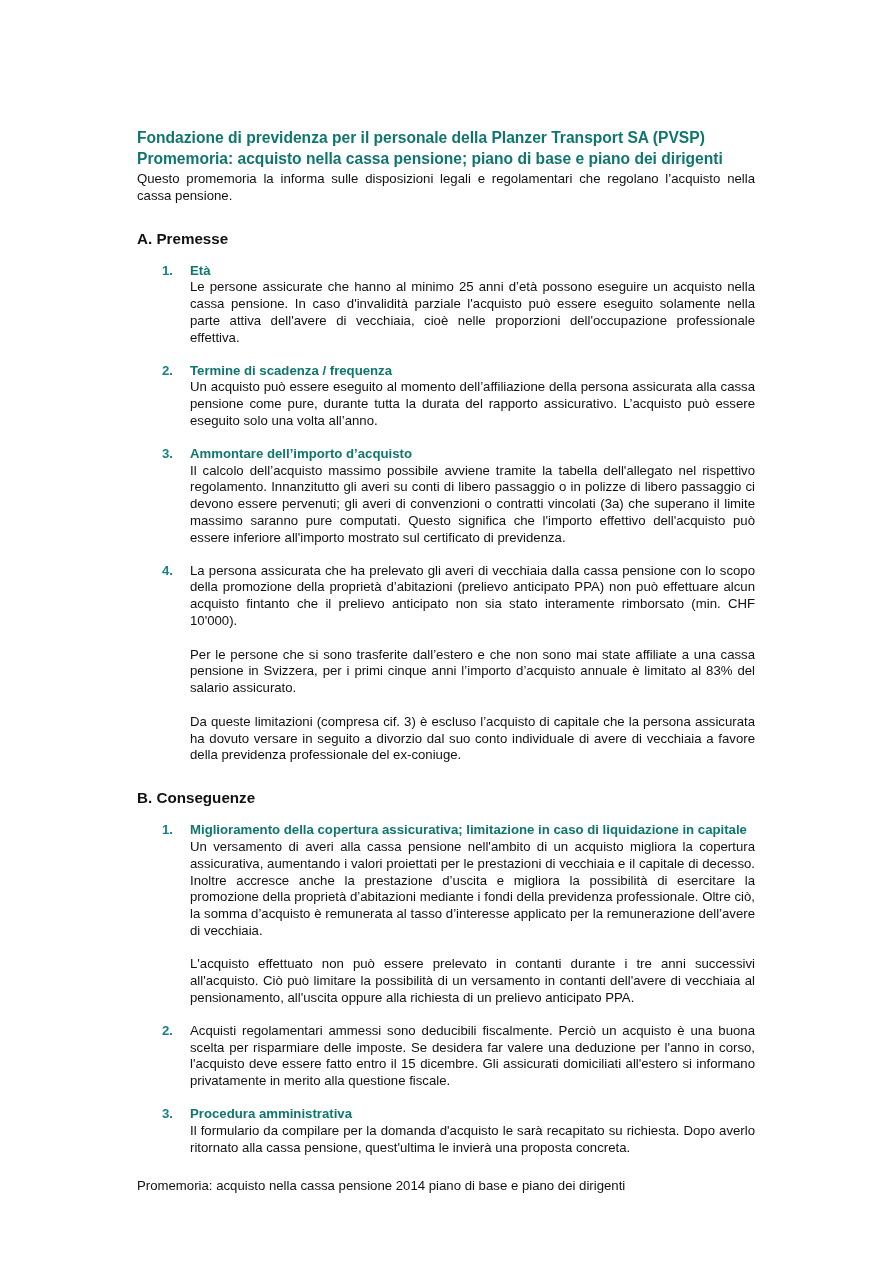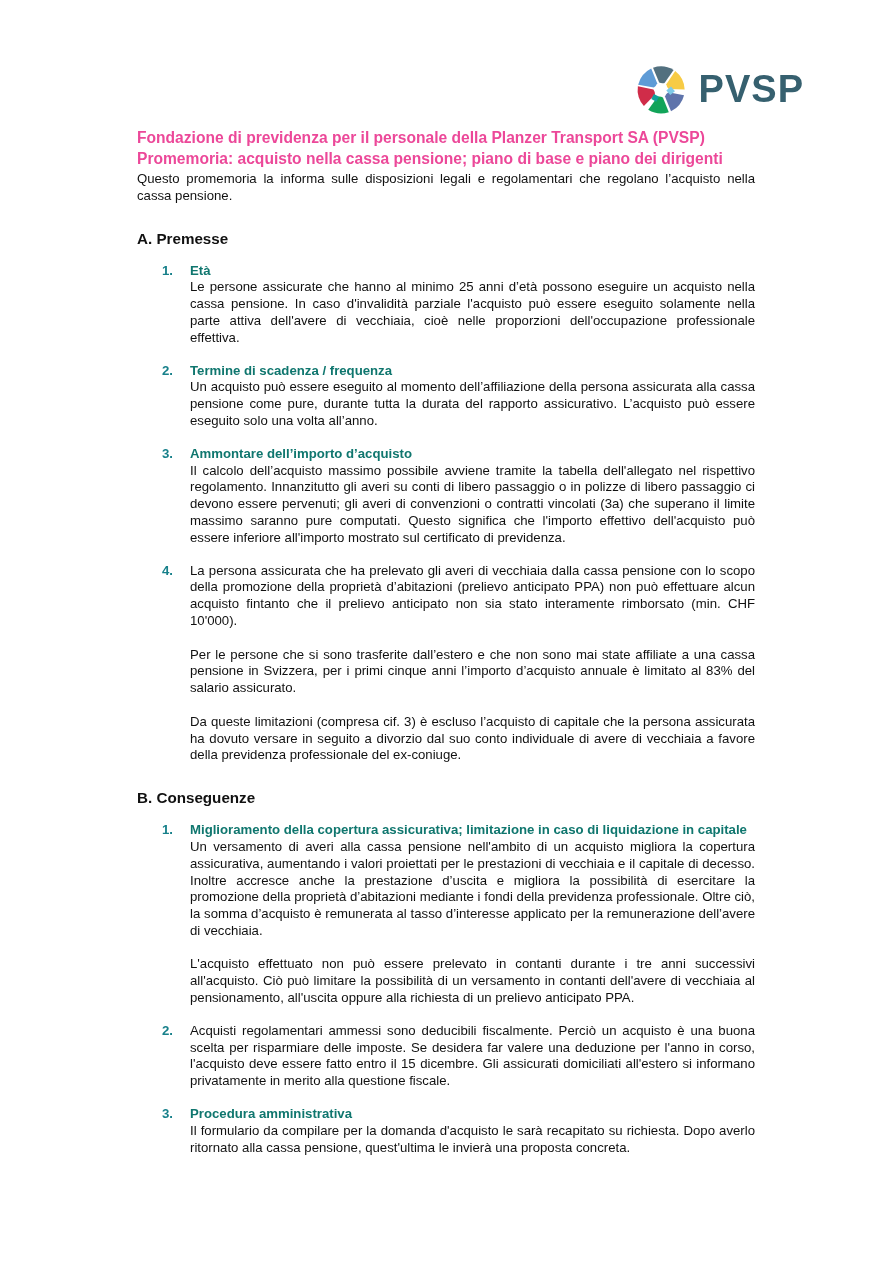--- a/index.html
+++ b/index.html
@@ -36,21 +36,21 @@
     color: #36606F;
     line-height: 1;
   }
   .content {
     position: absolute;
     top: 127px;
     left: 137px;
     width: 618px;
   }
   .doc-title, .doc-subtitle {
-    color: #ec4899;
+    color: #0f766e;
     font-size: 15.6px;
     font-weight: bold;
     line-height: 21px;
   }
   .intro {
     margin-top: 2px;
     text-align: justify;
   }
   .section-heading {
     font-size: 15.2px;
@@ -85,37 +85,20 @@
   .footer-line {
     margin-top: 22px;
     text-align: left;
   }
 </style>
 </head>
 <body>
 
 <div class="page">
 
-  <div class="logo">
-    <span class="logo-icon">
-      <svg width="54" height="58" viewBox="0 0 60 64">
-        <g transform="translate(29,33)">
-          <path d="M -3,-8 L -11.5,-23.5 Q 0,-28.8 11.5,-23.5 L 3,-8 Q 0,-6.9 -3,-8 Z" fill="#52707F" transform="rotate(6)"></path>
-          <path d="M -3,-8 L -11.5,-23.5 Q 0,-28.8 11.5,-23.5 L 3,-8 Q 0,-6.9 -3,-8 Z" fill="#F7CB45" transform="rotate(63)"></path>
-          <path d="M -3,-8 L -11.5,-23.5 Q 0,-28.8 11.5,-23.5 L 3,-8 Q 0,-6.9 -3,-8 Z" fill="#5F74AB" transform="rotate(129)"></path>
-          <path d="M -3,-8 L -11.5,-23.5 Q 0,-28.8 11.5,-23.5 L 3,-8 Q 0,-6.9 -3,-8 Z" fill="#12A459" transform="rotate(187)"></path>
-          <path d="M -3,-8 L -11.5,-23.5 Q 0,-28.8 11.5,-23.5 L 3,-8 Q 0,-6.9 -3,-8 Z" fill="#D02C49" transform="rotate(253)"></path>
-          <path d="M -3,-8 L -11.5,-23.5 Q 0,-28.8 11.5,-23.5 L 3,-8 Q 0,-6.9 -3,-8 Z" fill="#5E9BD6" transform="rotate(309)"></path>
-          <rect x="-3.4" y="-3.4" width="6.8" height="6.8" fill="#7ECBE8" transform="translate(10.6,1) rotate(50)"></rect>
-          <rect x="-3.2" y="-3.2" width="6.4" height="6.4" fill="#12A19B" transform="translate(-6.6,8.9) rotate(28)"></rect>
-        </g>
-      </svg>
-    </span>
-    <span class="logo-text">PVSP</span>
-  </div>
 
   <div class="content">
 
     <div class="doc-title">Fondazione di previdenza per il personale della Planzer Transport SA (PVSP)</div>
     <div class="doc-subtitle">Promemoria: acquisto nella cassa pensione; piano di base e piano dei dirigenti</div>
     <div class="intro">Questo promemoria la informa sulle disposizioni legali e regolamentari che regolano l’acquisto nella cassa pensione.</div>
 
     <div class="section-heading">A. Premesse</div>
 
     <div class="item">
@@ -170,15 +153,16 @@
     </div>
 
     <div class="item">
       <div class="item-number">3.</div>
       <div class="item-body">
         <div class="item-heading">Procedura amministrativa</div>
         <p>Il formulario da compilare per la domanda d'acquisto le sarà recapitato su richiesta. Dopo averlo ritornato alla cassa pensione, quest'ultima le invierà una proposta concreta.</p>
       </div>
     </div>
 
+    <div class="footer-line">Promemoria: acquisto nella cassa pensione 2014 piano di base e piano dei dirigenti</div>
 
   </div>
 </div>
 
 </body></html>

